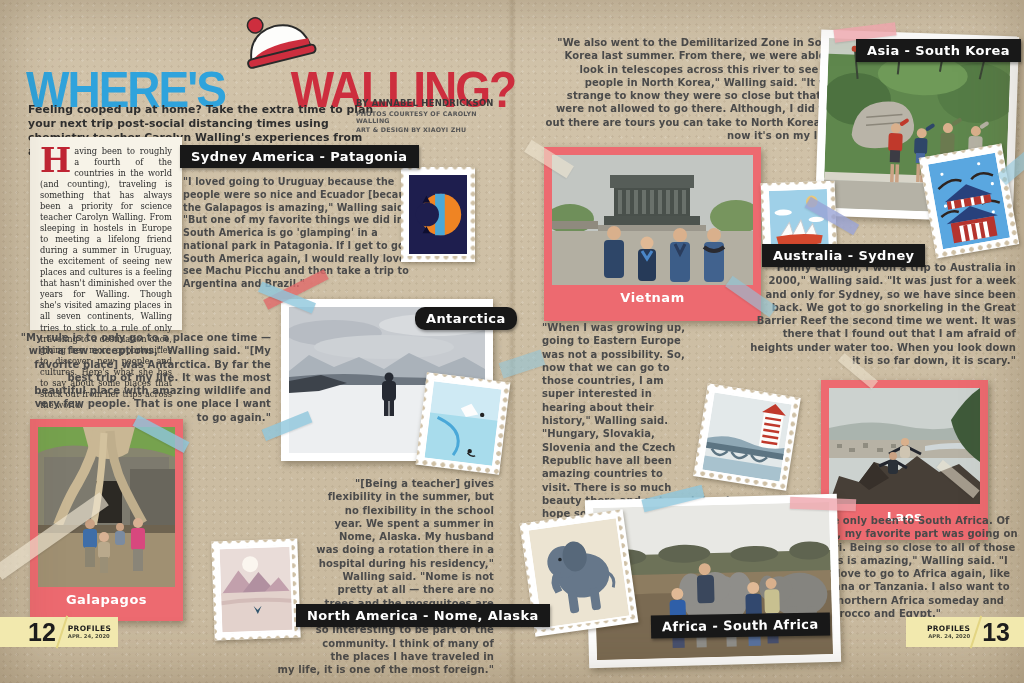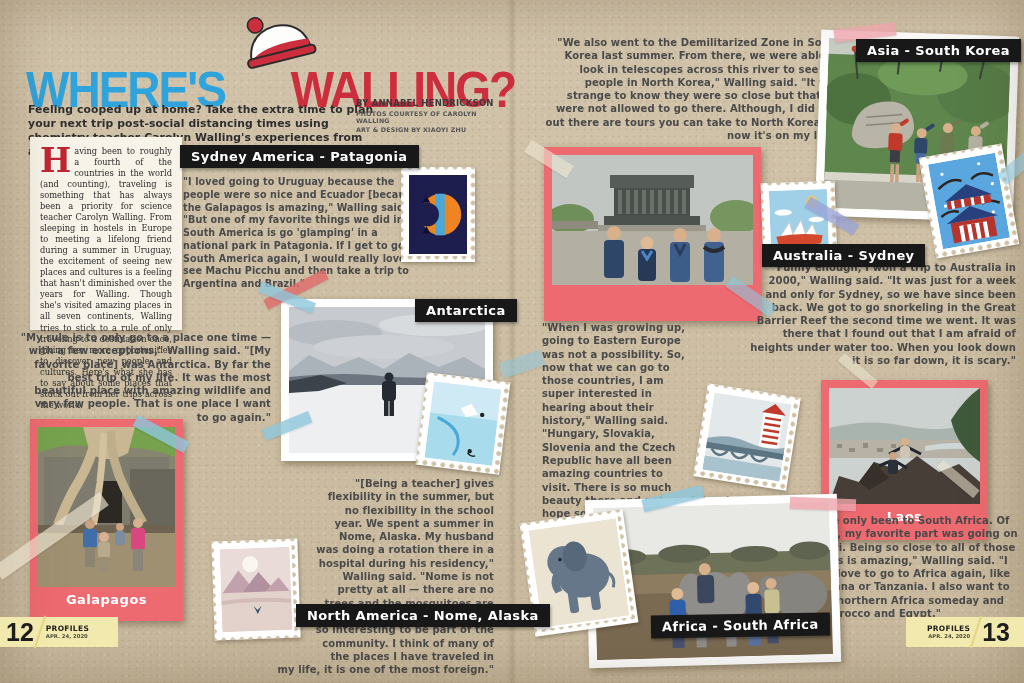--- a/index.html
+++ b/index.html
@@ -139,21 +139,21 @@
       <rect y="78" width="196" height="68" fill="#edeff1"></rect>
       <path d="M0 74 L32 68 L58 76 L30 84 L0 86 Z" fill="#3d434b"></path>
       <g fill="#262a33">
         <circle cx="100" cy="70" r="4.5"></circle>
         <rect x="93" y="74" width="14" height="20" rx="4"></rect>
         <rect x="95" y="93" width="4.5" height="16"></rect>
         <rect x="100.5" y="93" width="4.5" height="16"></rect>
       </g>
     </svg>
   </div>
-  <div class="label-box" style="left:415px;top:299px;">Antarctica</div>
+  <div class="label-box" style="left:415px;top:307px;border-radius:10px;">Antarctica</div>
 
   <div class="stamp" style="left:421px;top:377px;width:84px;height:93px;transform:rotate(7deg);">
     <div class="si">
         <svg viewBox="0 0 68 78" preserveAspectRatio="none">
       <rect width="68" height="78" fill="#cfeaf4"></rect>
       <rect y="32" width="68" height="46" fill="#a8dcec"></rect>
       <path d="M30 24 l10 -6 8 10 -12 4 Z" fill="#fdfdfd"></path>
       <path d="M8 36 Q26 42 30 52 Q34 62 28 72" stroke="#4aa8d8" stroke-width="3" fill="none"></path>
       <circle cx="52" cy="28" r="2.2" fill="#222"></circle>
       <circle cx="44" cy="66" r="2.2" fill="#222"></circle>
@@ -205,21 +205,21 @@
       <rect y="44" width="70" height="39" fill="#e3d2cc"></rect>
       <path d="M0 52 Q35 48 70 52 L70 56 Q35 52 0 56 Z" fill="#d3bcb8"></path>
       <path d="M32 58 l4 4 4 -4 -4 8 Z" fill="#31566e"></path>
     </svg>
       </div>
   </div>
 
   <div class="label-box" style="left:296px;top:604px;">North America - Nome, Alaska</div>
 
   <div class="footer" style="left:0;width:118px;">
-    <div class="num" style="">12</div>
+    <div class="num" style="margin-left:22px;">12</div>
     <div class="slash"></div>
     <div class="meta">
       <div class="sec">PROFILES</div>
       <div class="date">APR. 24, 2020</div>
     </div>
   </div>
 
   <p class="quote r" style="left:545px;top:36px;width:296px;">"We also went to the Demilitarized Zone in South Korea last summer. From there, we were able to look in telescopes across this river to see the people in North Korea," Walling said. "It was strange to know they were so close but that we were not allowed to go there. Although, I did find out there are tours you can take to North Korea, so now it's on my list."</p>
 
   <div class="photo" style="left:818px;top:33px;width:182px;height:170px;transform:rotate(2deg);">
@@ -338,20 +338,21 @@
           <rect x="86" y="94" width="18" height="32" rx="4" fill="#263a58"></rect>
           <path d="M90 96 l5 8 5 -8" stroke="#4a86c8" stroke-width="3" fill="none"></path>
         <circle cx="128" cy="80" r="7" fill="#d9b08c"></circle>
           <rect x="118" y="87" width="20" height="40" rx="4" fill="#3c5d88"></rect>
           <path d="M123 89 l5 10 5 -10" stroke="#2a3c5c" stroke-width="3" fill="none"></path>
         <circle cx="162" cy="80" r="7" fill="#d9b08c"></circle>
           <rect x="152" y="87" width="20" height="40" rx="4" fill="#41628e"></rect>
           <path d="M152 92 q10 8 20 0" stroke="#2a2a30" stroke-width="4" fill="none"></path>
       </g>
     </svg>
+    <div class="caption">Vietnam</div>
   </div>
 
   <div class="stamp" style="left:762px;top:182px;width:74px;height:80px;transform:rotate(-2deg);">
     <div class="si">
         <svg viewBox="0 0 60 64" preserveAspectRatio="none">
       <rect width="60" height="64" fill="#9fd0e8"></rect>
       <circle cx="44" cy="12" r="6" fill="#e8c87e"></circle>
       <ellipse cx="14" cy="22" rx="9" ry="3" fill="#fff"></ellipse>
       <ellipse cx="48" cy="30" rx="8" ry="2.6" fill="#fff"></ellipse>
       <path d="M10 46 L20 32 L24 46 Z M22 46 L32 30 L37 46 Z M35 46 L44 34 L48 46 Z" fill="#fdfdfb" stroke="#c8ccd0" stroke-width="1"></path>

